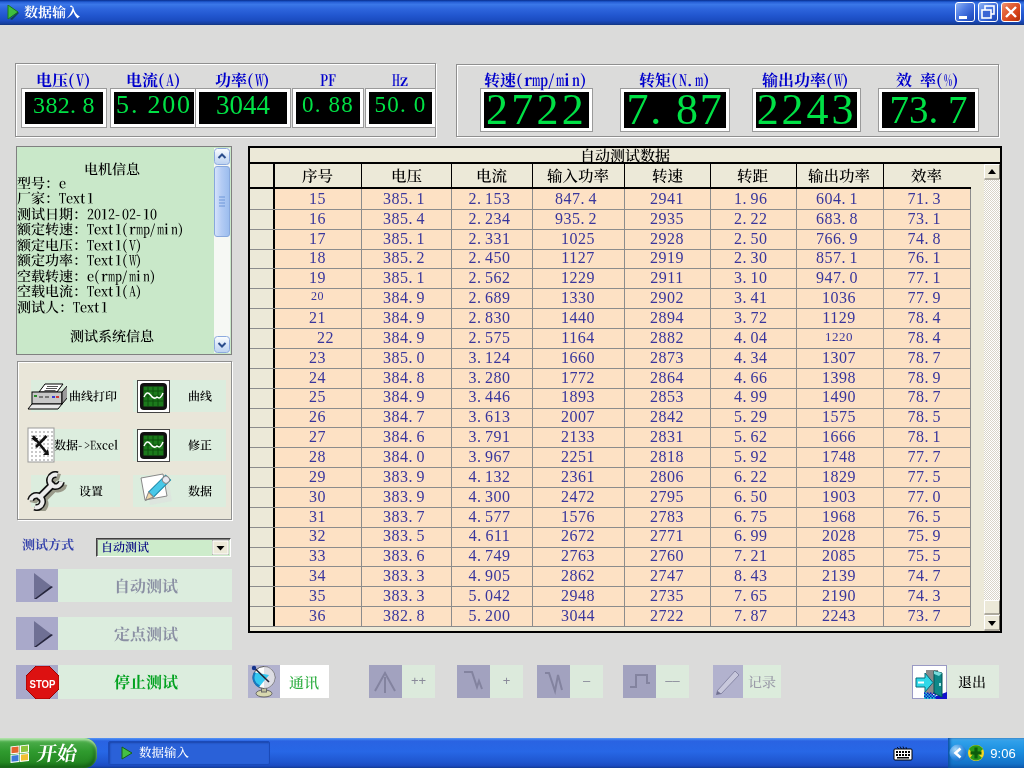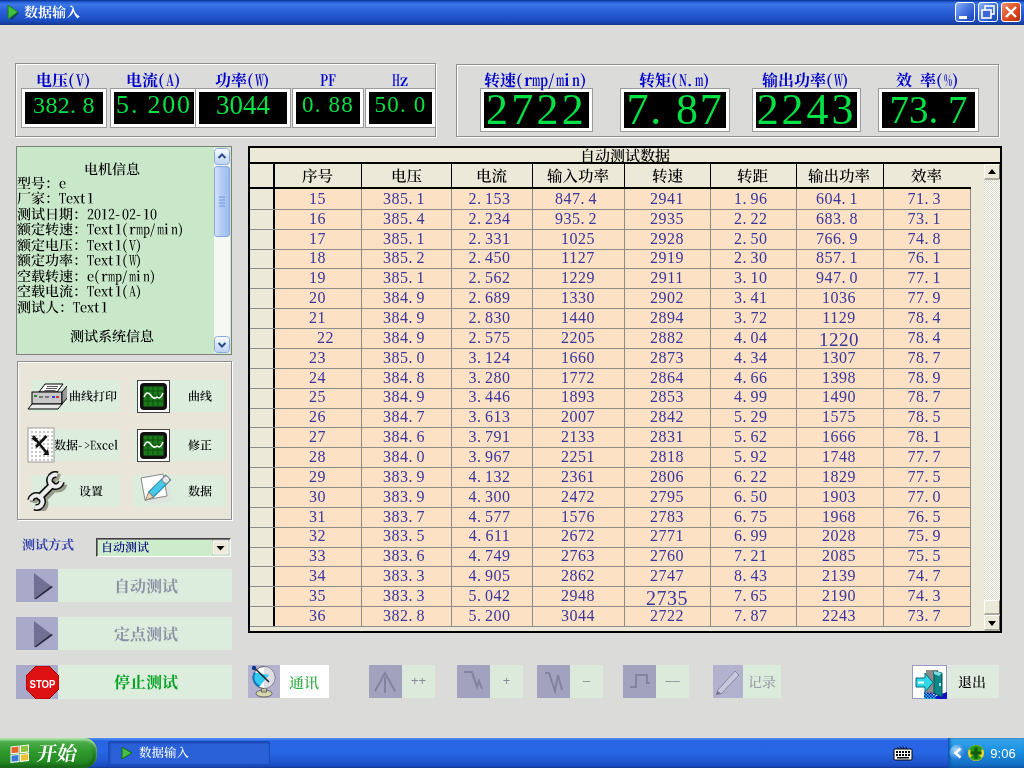--- a/index.html
+++ b/index.html
@@ -801,43 +801,43 @@
 <div class="num" style="left:793.5px;top:249.4px;width:87.0px;font-size:16px;letter-spacing:.5px">857. 1</div>
 <div class="num" style="left:880.5px;top:249.4px;width:87.5px;font-size:16px;letter-spacing:.5px">76. 1</div>
 <div class="num" style="left:274.0px;top:269.2px;width:87.0px;font-size:16px;letter-spacing:.5px">19</div>
 <div class="num" style="left:359.0px;top:269.2px;width:90.0px;font-size:16px;letter-spacing:.5px">385. 1</div>
 <div class="num" style="left:449.0px;top:269.2px;width:81.0px;font-size:16px;letter-spacing:.5px">2. 562</div>
 <div class="num" style="left:532.0px;top:269.2px;width:92.0px;font-size:16px;letter-spacing:.5px">1229</div>
 <div class="num" style="left:624.0px;top:269.2px;width:86.0px;font-size:16px;letter-spacing:.5px">2911</div>
 <div class="num" style="left:708.0px;top:269.2px;width:85.5px;font-size:16px;letter-spacing:.5px">3. 10</div>
 <div class="num" style="left:793.5px;top:269.2px;width:87.0px;font-size:16px;letter-spacing:.5px">947. 0</div>
 <div class="num" style="left:880.5px;top:269.2px;width:87.5px;font-size:16px;letter-spacing:.5px">77. 1</div>
-<div class="num" style="left:274.0px;top:289.1px;width:87.0px;font-size:16px;letter-spacing:.5px">20</div>
+<div class="num" style="left:274.0px;top:289.1px;width:87.0px;font-size:12px;letter-spacing:.5px">20</div>
 <div class="num" style="left:359.0px;top:289.1px;width:90.0px;font-size:16px;letter-spacing:.5px">384. 9</div>
 <div class="num" style="left:449.0px;top:289.1px;width:81.0px;font-size:16px;letter-spacing:.5px">2. 689</div>
 <div class="num" style="left:532.0px;top:289.1px;width:92.0px;font-size:16px;letter-spacing:.5px">1330</div>
 <div class="num" style="left:624.0px;top:289.1px;width:86.0px;font-size:16px;letter-spacing:.5px">2902</div>
 <div class="num" style="left:708.0px;top:289.1px;width:85.5px;font-size:16px;letter-spacing:.5px">3. 41</div>
 <div class="num" style="left:795.5px;top:289.1px;width:87.0px;font-size:16px;letter-spacing:.5px">1036</div>
 <div class="num" style="left:880.5px;top:289.1px;width:87.5px;font-size:16px;letter-spacing:.5px">77. 9</div>
 <div class="num" style="left:274.0px;top:309.0px;width:87.0px;font-size:16px;letter-spacing:.5px">21</div>
 <div class="num" style="left:359.0px;top:309.0px;width:90.0px;font-size:16px;letter-spacing:.5px">384. 9</div>
 <div class="num" style="left:449.0px;top:309.0px;width:81.0px;font-size:16px;letter-spacing:.5px">2. 830</div>
 <div class="num" style="left:532.0px;top:309.0px;width:92.0px;font-size:16px;letter-spacing:.5px">1440</div>
 <div class="num" style="left:624.0px;top:309.0px;width:86.0px;font-size:16px;letter-spacing:.5px">2894</div>
 <div class="num" style="left:708.0px;top:309.0px;width:85.5px;font-size:16px;letter-spacing:.5px">3. 72</div>
 <div class="num" style="left:795.5px;top:309.0px;width:87.0px;font-size:16px;letter-spacing:.5px">1129</div>
 <div class="num" style="left:880.5px;top:309.0px;width:87.5px;font-size:16px;letter-spacing:.5px">78. 4</div>
 <div class="num" style="left:282px;top:328.8px;width:87.0px;font-size:16px;letter-spacing:.5px">22</div>
 <div class="num" style="left:359.0px;top:328.8px;width:90.0px;font-size:16px;letter-spacing:.5px">384. 9</div>
 <div class="num" style="left:449.0px;top:328.8px;width:81.0px;font-size:16px;letter-spacing:.5px">2. 575</div>
-<div class="num" style="left:532.0px;top:328.8px;width:92.0px;font-size:16px;letter-spacing:.5px">2205</div>
+<div class="num" style="left:532.0px;top:328.8px;width:92.0px;font-size:16px;letter-spacing:.5px">1164</div>
 <div class="num" style="left:624.0px;top:328.8px;width:86.0px;font-size:16px;letter-spacing:.5px">2882</div>
 <div class="num" style="left:708.0px;top:328.8px;width:85.5px;font-size:16px;letter-spacing:.5px">4. 04</div>
-<div class="num" style="left:795.5px;top:328.8px;width:87.0px;font-size:19px;letter-spacing:.5px">1220</div>
+<div class="num" style="left:795.5px;top:328.8px;width:87.0px;font-size:13px;letter-spacing:.5px">1220</div>
 <div class="num" style="left:880.5px;top:328.8px;width:87.5px;font-size:16px;letter-spacing:.5px">78. 4</div>
 <div class="num" style="left:274.0px;top:348.7px;width:87.0px;font-size:16px;letter-spacing:.5px">23</div>
 <div class="num" style="left:359.0px;top:348.7px;width:90.0px;font-size:16px;letter-spacing:.5px">385. 0</div>
 <div class="num" style="left:449.0px;top:348.7px;width:81.0px;font-size:16px;letter-spacing:.5px">3. 124</div>
 <div class="num" style="left:532.0px;top:348.7px;width:92.0px;font-size:16px;letter-spacing:.5px">1660</div>
 <div class="num" style="left:624.0px;top:348.7px;width:86.0px;font-size:16px;letter-spacing:.5px">2873</div>
 <div class="num" style="left:708.0px;top:348.7px;width:85.5px;font-size:16px;letter-spacing:.5px">4. 34</div>
 <div class="num" style="left:795.5px;top:348.7px;width:87.0px;font-size:16px;letter-spacing:.5px">1307</div>
 <div class="num" style="left:880.5px;top:348.7px;width:87.5px;font-size:16px;letter-spacing:.5px">78. 7</div>
 <div class="num" style="left:274.0px;top:368.5px;width:87.0px;font-size:16px;letter-spacing:.5px">24</div>
@@ -925,21 +925,21 @@
 <div class="num" style="left:449.0px;top:567.1px;width:81.0px;font-size:16px;letter-spacing:.5px">4. 905</div>
 <div class="num" style="left:532.0px;top:567.1px;width:92.0px;font-size:16px;letter-spacing:.5px">2862</div>
 <div class="num" style="left:624.0px;top:567.1px;width:86.0px;font-size:16px;letter-spacing:.5px">2747</div>
 <div class="num" style="left:708.0px;top:567.1px;width:85.5px;font-size:16px;letter-spacing:.5px">8. 43</div>
 <div class="num" style="left:795.5px;top:567.1px;width:87.0px;font-size:16px;letter-spacing:.5px">2139</div>
 <div class="num" style="left:880.5px;top:567.1px;width:87.5px;font-size:16px;letter-spacing:.5px">74. 7</div>
 <div class="num" style="left:274.0px;top:587.0px;width:87.0px;font-size:16px;letter-spacing:.5px">35</div>
 <div class="num" style="left:359.0px;top:587.0px;width:90.0px;font-size:16px;letter-spacing:.5px">383. 3</div>
 <div class="num" style="left:449.0px;top:587.0px;width:81.0px;font-size:16px;letter-spacing:.5px">5. 042</div>
 <div class="num" style="left:532.0px;top:587.0px;width:92.0px;font-size:16px;letter-spacing:.5px">2948</div>
-<div class="num" style="left:624.0px;top:587.0px;width:86.0px;font-size:20px;letter-spacing:.5px">2735</div>
+<div class="num" style="left:624.0px;top:587.0px;width:86.0px;font-size:16px;letter-spacing:.5px">2735</div>
 <div class="num" style="left:708.0px;top:587.0px;width:85.5px;font-size:16px;letter-spacing:.5px">7. 65</div>
 <div class="num" style="left:795.5px;top:587.0px;width:87.0px;font-size:16px;letter-spacing:.5px">2190</div>
 <div class="num" style="left:880.5px;top:587.0px;width:87.5px;font-size:16px;letter-spacing:.5px">74. 3</div>
 <div class="num" style="left:274.0px;top:606.9px;width:87.0px;font-size:16px;letter-spacing:.5px">36</div>
 <div class="num" style="left:359.0px;top:606.9px;width:90.0px;font-size:16px;letter-spacing:.5px">382. 8</div>
 <div class="num" style="left:449.0px;top:606.9px;width:81.0px;font-size:16px;letter-spacing:.5px">5. 200</div>
 <div class="num" style="left:532.0px;top:606.9px;width:92.0px;font-size:16px;letter-spacing:.5px">3044</div>
 <div class="num" style="left:624.0px;top:606.9px;width:86.0px;font-size:16px;letter-spacing:.5px">2722</div>
 <div class="num" style="left:708.0px;top:606.9px;width:85.5px;font-size:16px;letter-spacing:.5px">7. 87</div>
 <div class="num" style="left:795.5px;top:606.9px;width:87.0px;font-size:16px;letter-spacing:.5px">2243</div>

